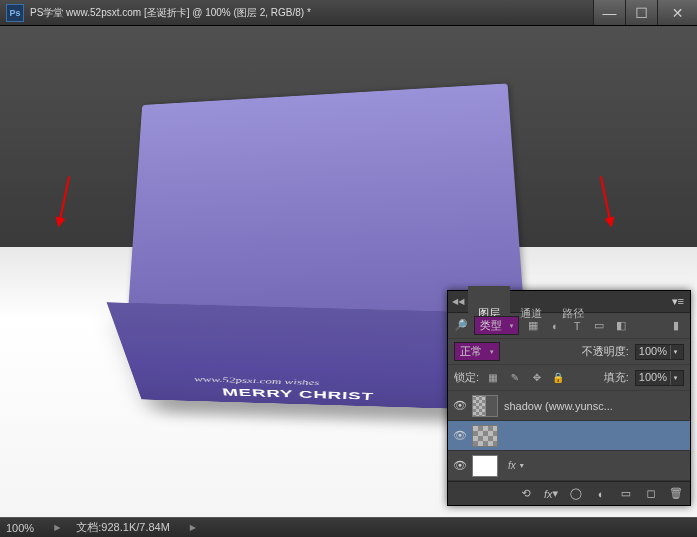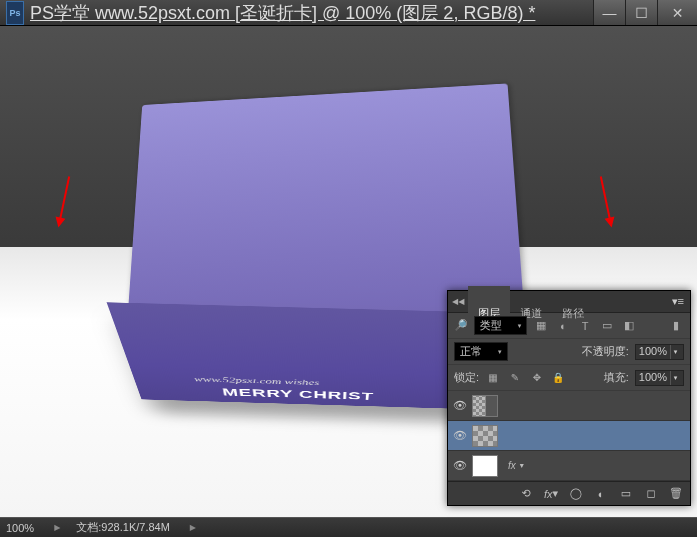--- a/index.html
+++ b/index.html
@@ -1,21 +1,21 @@
 <!DOCTYPE html>
 <html><head>
   <meta charset="utf-8">
   <style>
     * { margin: 0; padding: 0; box-sizing: border-box; }
     body { width: 697px; height: 537px; background: #1a1a1a; font-family: "Segoe UI", Tahoma, sans-serif; font-size: 11px; color: #ccc; overflow: hidden; position: relative; }
 
     
     .titlebar { height: 26px; background: linear-gradient(#4a4a4a, #333); display: flex; align-items: center; border-bottom: 1px solid #000; }
-    .titlebar .ps-icon { width: 18px; height: 24px; background: #1e3a5f; border: 1px solid #3a6fa8; margin: 16px 6px; display: flex; align-items: center; justify-content: center; color: #7fb4e6; font-size: 9px; font-weight: bold; }
-    .titlebar .title { flex: 1; color: #ddd; font-size: 18px; text-decoration: underline; }
+    .titlebar .ps-icon { width: 18px; height: 18px; background: #1e3a5f; border: 1px solid #3a6fa8; margin: 16px 6px; display: flex; align-items: center; justify-content: center; color: #7fb4e6; font-size: 9px; font-weight: bold; }
+    .titlebar .title { flex: 1; color: #ddd; font-size: 10px; }
     .win-btns { display: flex; height: 100%; }
     .win-btn { width: 32px; display: flex; align-items: center; justify-content: center; color: #ccc; cursor: pointer; font-size: 14px; background: linear-gradient(#666,#444); border-left: 1px solid #222; }
     .win-btn.close { width: 40px; }
 
     
     .canvas { position: absolute; top: 26px; left: 0; right: 0; bottom: 20px; background: #2a2a2a; }
     .scene { position: absolute; inset: 0; background: linear-gradient(to bottom, #505050 0%, #3a3a3a 45%, #e8e8e8 45%, #ffffff 60%, #f5f5f5 100%); }
     
     
     .card-top { position: absolute; left: 120px; top: 40px; width: 400px; height: 260px; background: linear-gradient(to bottom, #9a92d8 0%, #7468b5 100%); transform: perspective(700px) rotateX(14deg) rotateY(-6deg); transform-origin: bottom center; box-shadow: 2px 0 6px rgba(0,0,0,.3); border-radius: 4px 4px 0 0; }
@@ -36,21 +36,21 @@
     .panel { position: absolute; right: 6px; top: 290px; width: 244px; background: #454545; border: 1px solid #000; box-shadow: 0 0 8px rgba(0,0,0,.6); }
     .panel-tabs { display: flex; align-items: center; height: 22px; background: #353535; border-bottom: 1px solid #222; }
     .panel-tab { padding: 16px 10px; height: 22px; line-height: 22px; color: #bbb; cursor: pointer; }
     .panel-tab.active { background: #454545; color: #eee; }
     .panel-tabs .spacer { flex: 1; }
     .panel-tabs .double-tri { color: #aaa; font-size: 8px; padding: 0 4px; cursor: pointer; }
     .panel-tabs .menu { padding: 0 6px; cursor: pointer; }
 
     .panel-row { display: flex; align-items: center; height: 26px; padding: 0 6px; gap: 6px; border-bottom: 1px solid #3a3a3a; }
     .panel-row .search { color: #aaa; }
-    .panel-row .dropdown { flex: 0 0 auto; display: flex; align-items: center; gap: 16px; background: #000000; border: 1px solid #222; padding: 1px 5px; cursor: pointer; }
+    .panel-row .dropdown { flex: 0 0 auto; display: flex; align-items: center; gap: 8px; background: #701a75; border: 1px solid #222; padding: 1px 5px; cursor: pointer; }
     .panel-row .dropdown .tri { font-size: 7px; color: #aaa; }
     .panel-row .iconbtn { width: 16px; height: 16px; color: #aaa; cursor: pointer; display: flex; align-items: center; justify-content: center; font-size: 11px; }
     .panel-row .sep2 { flex: 1; }
     .panel-row label { color: #ccc; }
     .panel-row .val { background: #333; border: 1px solid #222; padding: 0 3px; min-width: 38px; text-align: right; display: flex; }
     .panel-row .val .slider { width: 10px; text-align: center; border-left: 1px solid #555; margin-left: 3px; cursor: pointer; font-size: 7px; line-height: 14px; }
 
     .panel-row.lockrow .iconbtn { font-size: 10px; }
 
     .layers { max-height: 100px; }
@@ -154,20 +154,21 @@
     </div>
   </div>
 
   <div class="layers">
     <div class="layer">
       <div class="eye">👁</div>
       <div class="thumb double">
         <div class="t" style="background:repeating-conic-gradient(#bbb 0 25%,#888 0 50%) 0/6px 6px"></div>
         <div class="t" style="background:#555"></div>
       </div>
+      <div class="name">shadow (www.yunsc...</div>
     </div>
     <div class="layer sel">
       <div class="eye">👁</div>
       <div class="thumb checker"></div>
     </div>
     <div class="layer">
       <div class="eye">👁</div>
       <div class="thumb white"></div>
       <span class="fx">fx</span>
       <span class="chev">▾</span>

